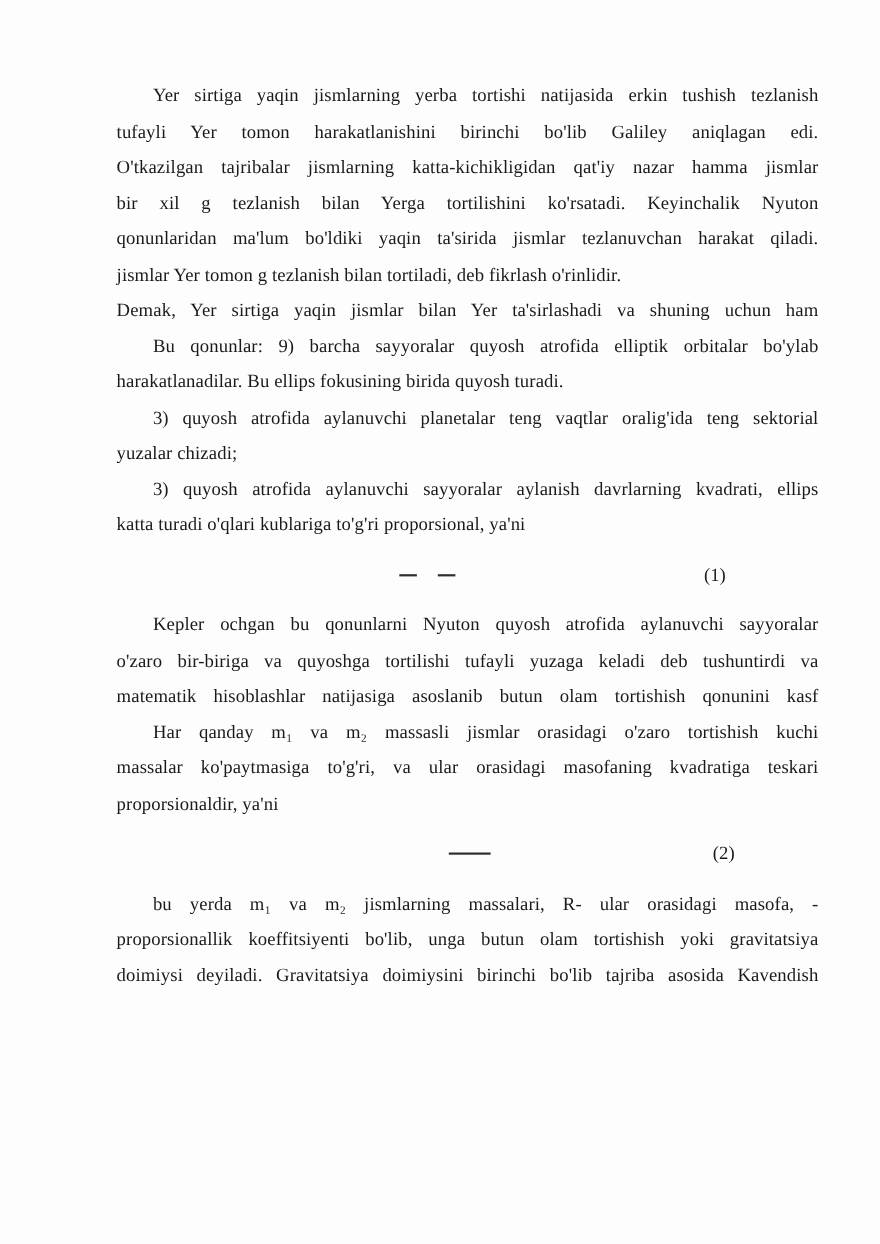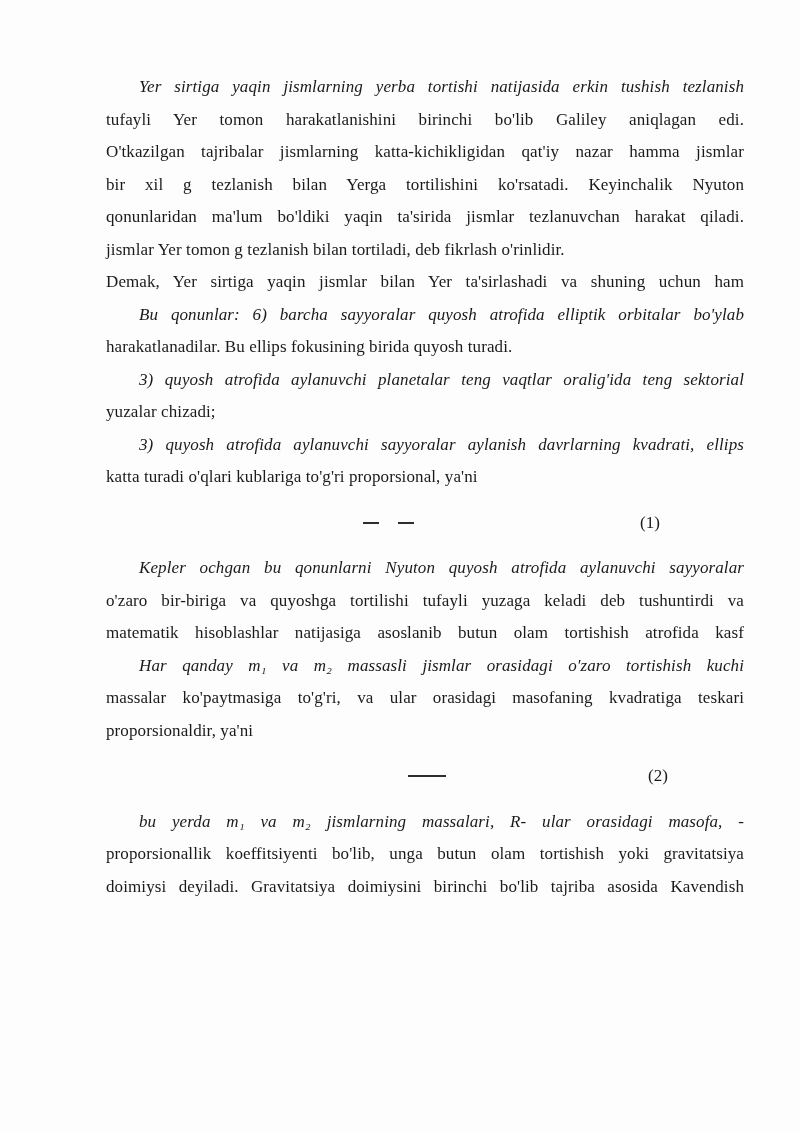--- a/index.html
+++ b/index.html
@@ -31,21 +31,20 @@
     font-size: 17px;
     line-height: 32.5px;
     height: 32.5px;
     text-align: justify;
     text-align-last: justify;
     text-justify: inter-word;
     letter-spacing: 0.1px;
   }
   .line.first {
     text-indent: 33px;
-    font-style: italic;
   }
   .line.end {
     text-align-last: left;
   }
   .formula-row {
     position: relative;
     height: 32.5px;
     margin: 13px 0;
   }
   .formula-row .bar {
@@ -74,40 +73,40 @@
       <div class="paragraph">
         <div class="line first">Yer sirtiga yaqin jismlarning yerba tortishi natijasida erkin tushish tezlanish</div>
         <div class="line">tufayli Yer tomon harakatlanishini birinchi bo'lib Galiley aniqlagan edi.</div>
         <div class="line">O'tkazilgan tajribalar jismlarning katta-kichikligidan qat'iy nazar hamma jismlar</div>
         <div class="line">bir xil g tezlanish bilan Yerga tortilishini ko'rsatadi. Keyinchalik Nyuton</div>
         <div class="line">qonunlaridan ma'lum bo'ldiki yaqin ta'sirida jismlar tezlanuvchan harakat qiladi.</div>
         <div class="line end">jismlar Yer tomon g tezlanish  bilan tortiladi, deb fikrlash o'rinlidir.</div>
         <div class="line">Demak, Yer sirtiga yaqin jismlar bilan Yer ta'sirlashadi va shuning uchun ham</div>
       </div>
       <div class="paragraph">
-        <div class="line first">Bu qonunlar: 6) barcha sayyoralar quyosh atrofida elliptik orbitalar bo'ylab</div>
+        <div class="line first">Bu qonunlar: 9) barcha sayyoralar quyosh atrofida elliptik orbitalar bo'ylab</div>
         <div class="line end">harakatlanadilar. Bu ellips fokusining birida quyosh turadi.</div>
       </div>
       <div class="paragraph">
         <div class="line first">3) quyosh atrofida aylanuvchi planetalar teng vaqtlar oralig'ida teng sektorial</div>
         <div class="line end">yuzalar chizadi;</div>
       </div>
       <div class="paragraph">
         <div class="line first">3) quyosh atrofida aylanuvchi sayyoralar aylanish davrlarning kvadrati, ellips</div>
         <div class="line end">katta turadi o'qlari kublariga to'g'ri proporsional, ya'ni</div>
       </div>
       <div class="formula-row f1">
         <span class="bar bar1"></span>
         <span class="bar bar2"></span>
         <span class="flabel">(1)</span>
       </div>
       <div class="paragraph">
         <div class="line first">Kepler ochgan bu qonunlarni Nyuton quyosh atrofida aylanuvchi sayyoralar</div>
         <div class="line">o'zaro bir-biriga va quyoshga tortilishi tufayli yuzaga keladi deb tushuntirdi va</div>
-        <div class="line">matematik hisoblashlar natijasiga asoslanib butun olam tortishish atrofida kasf</div>
+        <div class="line">matematik hisoblashlar natijasiga asoslanib butun olam tortishish qonunini kasf</div>
       </div>
       <div class="paragraph">
         <div class="line first">Har qanday m₁ va m₂ massasli jismlar orasidagi o'zaro tortishish kuchi</div>
         <div class="line">massalar ko'paytmasiga to'g'ri, va ular orasidagi masofaning kvadratiga teskari</div>
         <div class="line end">proporsionaldir, ya'ni</div>
       </div>
       <div class="formula-row f2">
         <span class="bar bar1"></span>
         <span class="flabel">(2)</span>
       </div>

